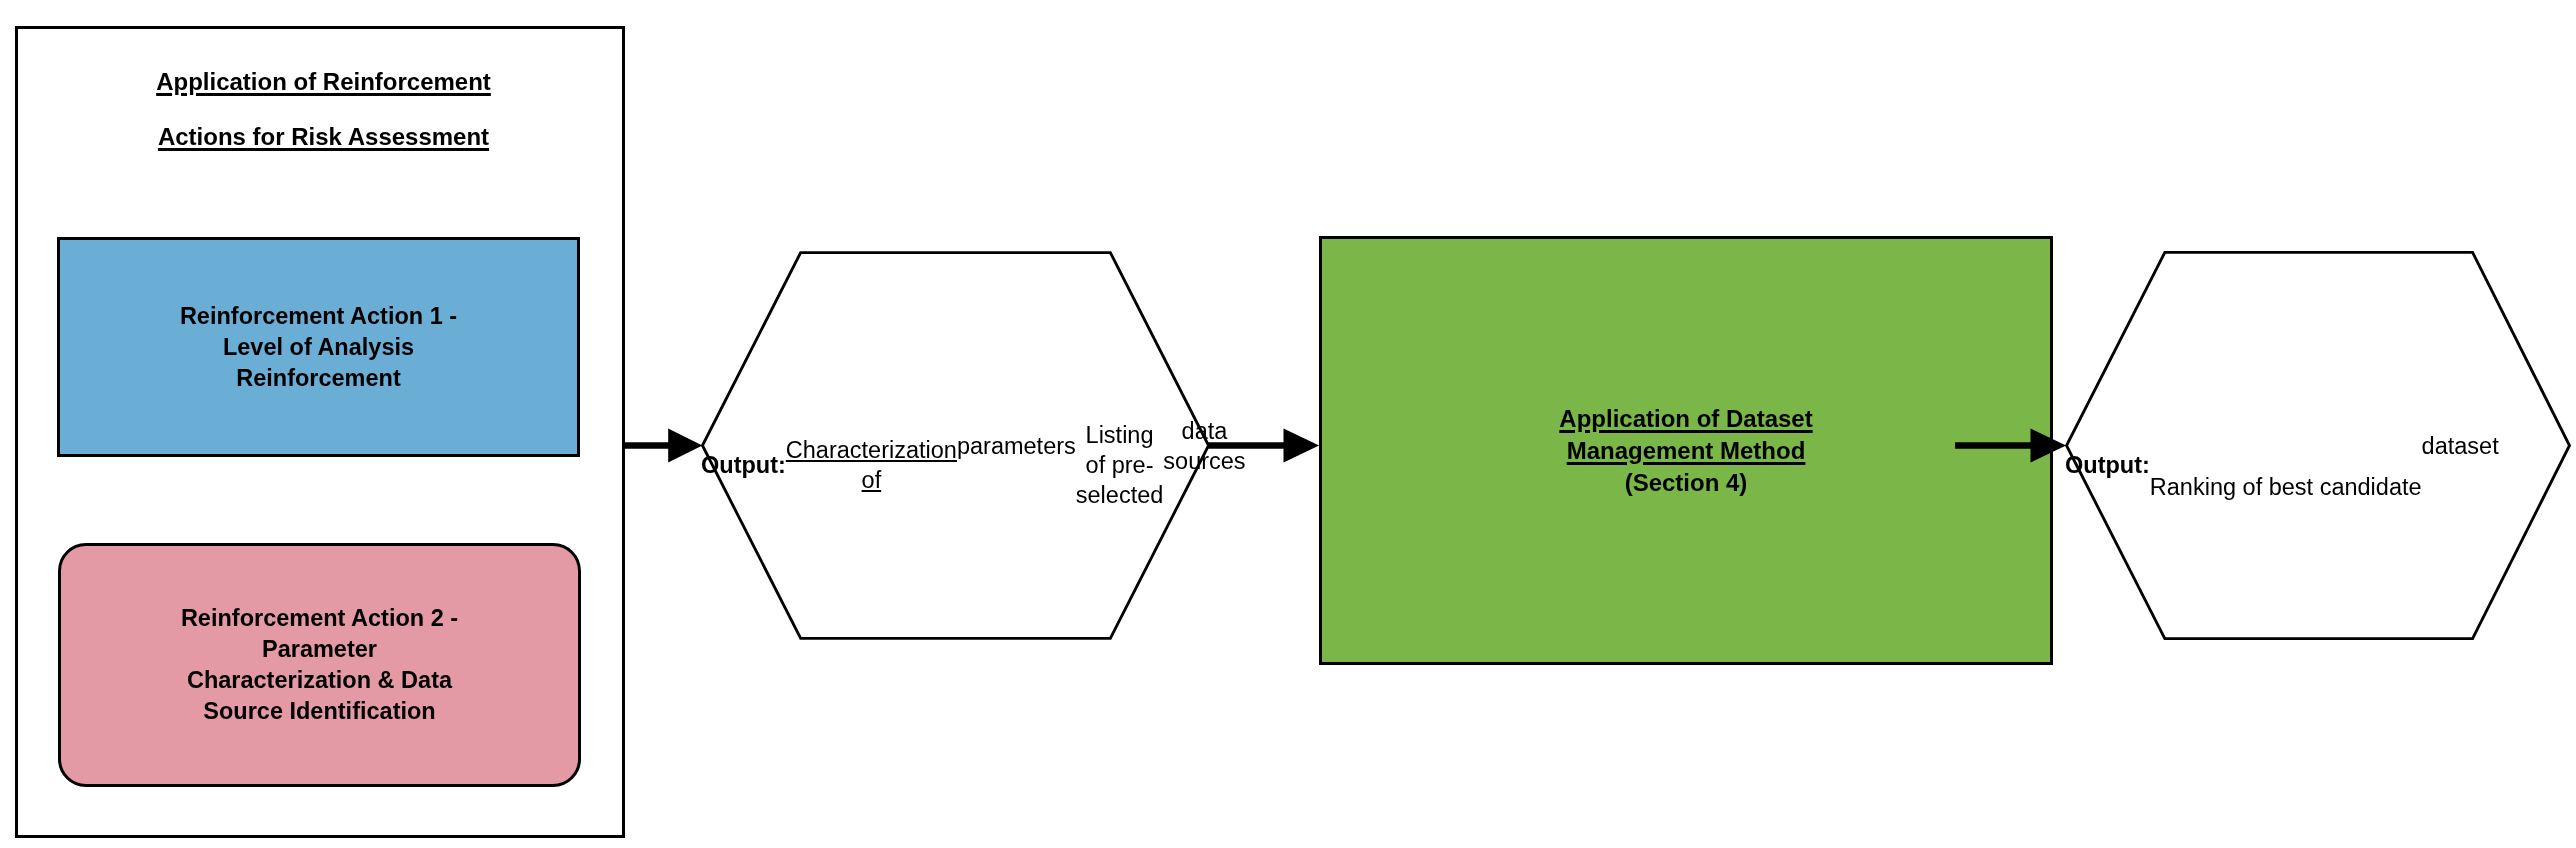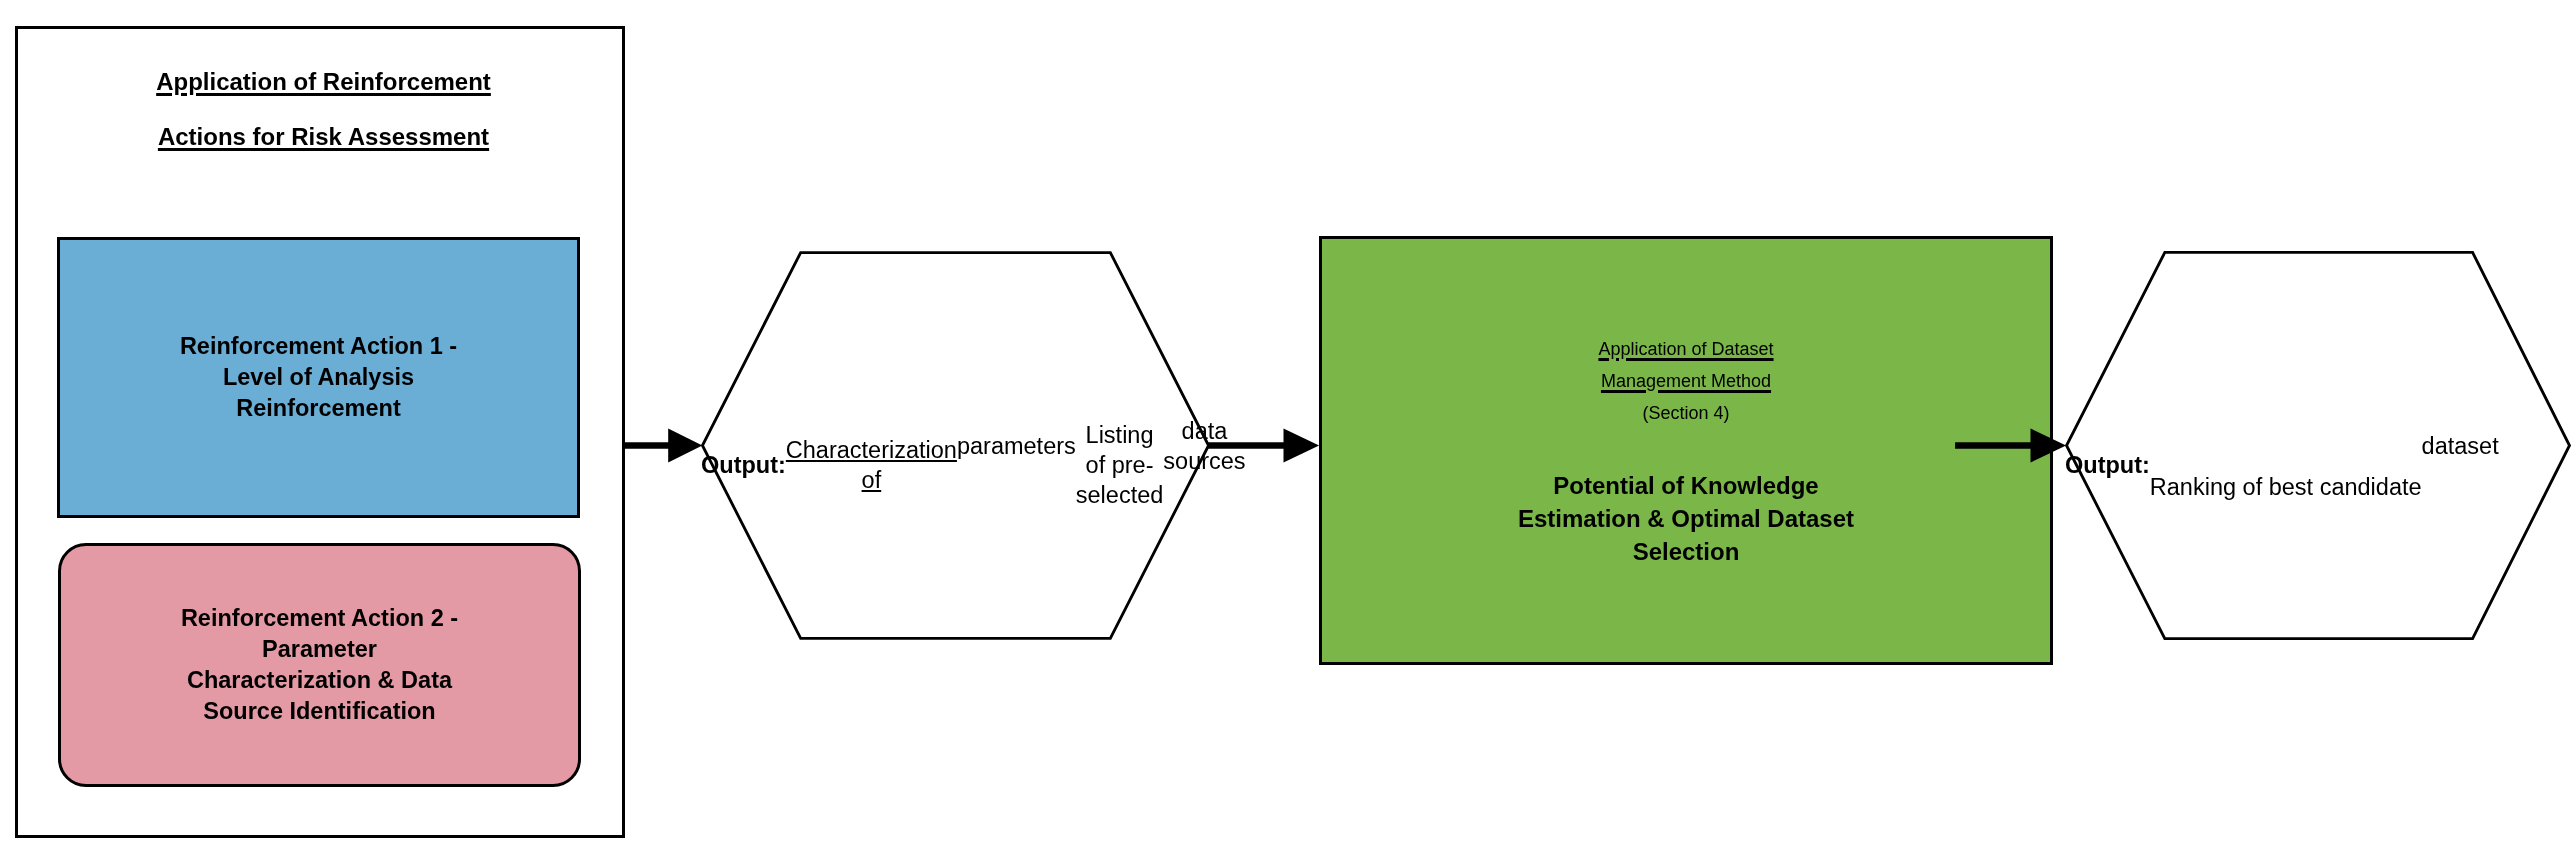--- a/index.html
+++ b/index.html
@@ -63,21 +63,21 @@
     font-size: 23.5px;
     line-height: 31px;
     color: #000000;
     padding: 4.3px 7.1px;
   }
 
   .box-blue {
     left: 57px;
     top: 237px;
     width: 523px;
-    height: 281px;
+    height: 220px;
     background: #6AAED6;
     align-items: center;
   }
 
   .box-pink {
     left: 58px;
     top: 543px;
     width: 523px;
     height: 244px;
     background: #E49AA4;
@@ -93,22 +93,22 @@
     background: #79B martin;
   }
   .box-green { background: #7AB648; }
 
   .green-inner {
     display: block;
     width: 100%;
     text-align: center;
   }
   .green-title {
-    font-weight: normal;
-    font-size: 18px;
+    font-weight: bold;
+    font-size: 24px;
     line-height: 32px;
     margin-top: 44px;
   }
   .green-title .u-line {
     display: block;
     text-decoration: underline;
     text-decoration-thickness: 2.8px;
     text-underline-offset: 2.8px;
   }
   .green-title .plain-line { display: block; }
@@ -213,25 +213,20 @@
     </svg>
   </div>
 
   <div class="proc-box box-green">
     <span class="green-inner">
       <span class="green-title">
         <span class="u-line">Application of Dataset</span>
         <span class="u-line">Management Method</span>
         <span class="plain-line">(Section 4)</span>
       </span>
-      <span class="green-sub" style="display:block;">
-        <span style="display:block;">Potential of Knowledge</span>
-        <span style="display:block;">Estimation &amp; Optimal Dataset</span>
-        <span style="display:block;">Selection</span>
-      </span>
     </span>
   </div>
 
   <div class="arrow" style="left:2051px; top:427px; width:0px; height:37px;"></div>
   <div class="arrow" style="left:1955px; top:427px; width:114px; height:37px;">
     <svg width="114" height="37" viewBox="0 0 160 52">
       <line x1="0" y1="26" x2="116" y2="26" stroke="#000000" stroke-width="9"></line>
       <polygon points="106,2 156,26 106,50" fill="#000000"></polygon>
     </svg>
   </div>

